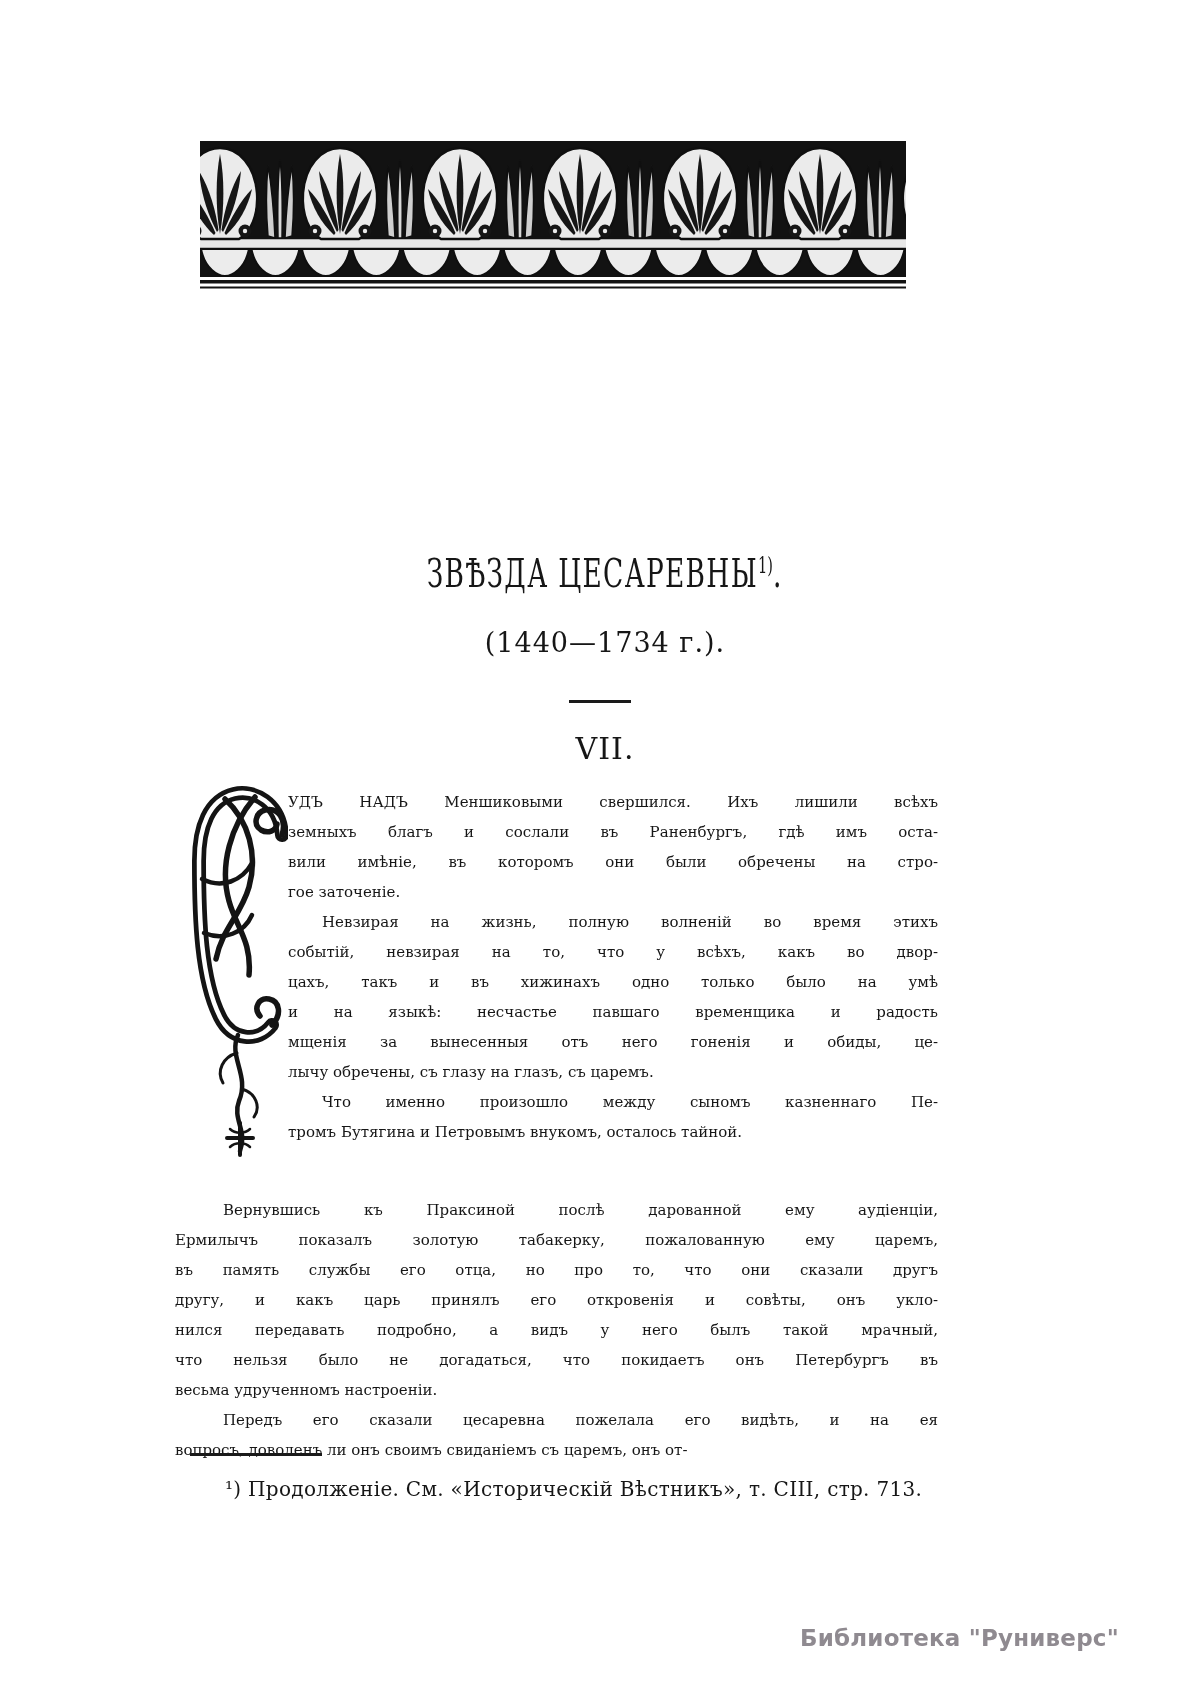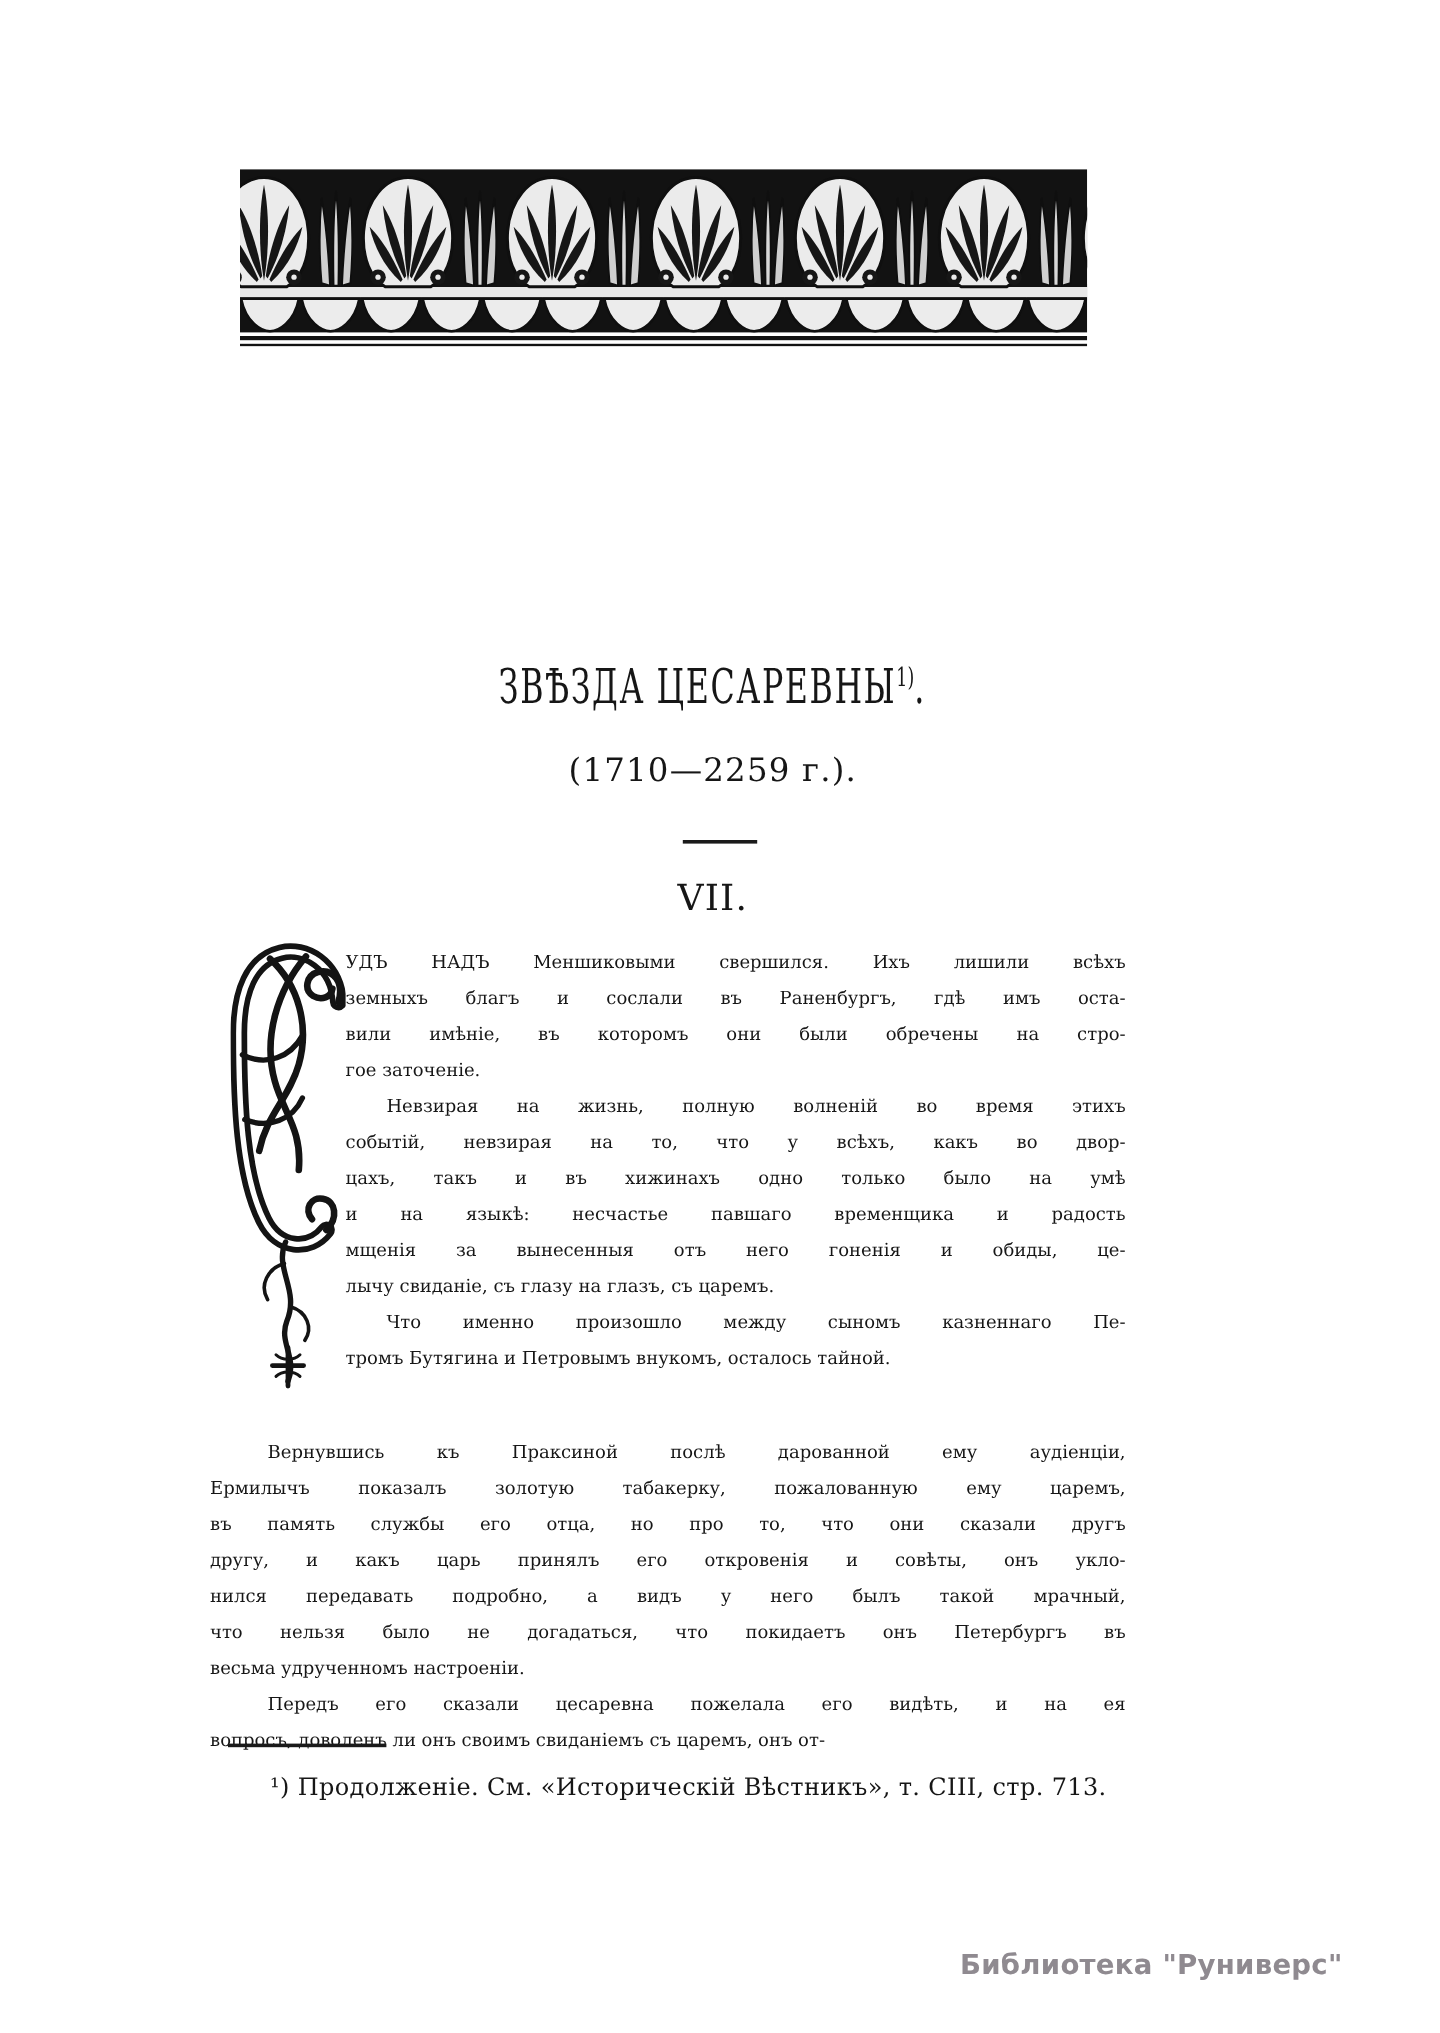--- a/index.html
+++ b/index.html
@@ -4,21 +4,21 @@
 <style>
   html,body{margin:0;padding:0;}
   body{
     width:1200px;height:1694px;position:relative;background:#ffffff;
     font-family:"DejaVu Serif",serif;color:#161616;overflow:hidden;
   }
   .abs{position:absolute;}
   
   .band{left:200px;top:141px;width:706px;height:148px;}
   
-  .heading{left:214px;width:760px;text-align:center;}
+  .heading{left:225px;width:760px;text-align:center;}
   .title{top:550px;height:50px;font-size:40px;letter-spacing:2px;white-space:nowrap;}
   .title-inner{display:inline-block;transform:scaleX(0.66);transform-origin:50% 50%;}
   .tref{font-size:22px;vertical-align:14px;letter-spacing:0;}
   .subtitle{top:627px;font-size:27px;letter-spacing:1px;}
   .hr-divider{left:569px;top:700px;width:62px;height:3px;background:#1a1a1a;}
   .chapter{top:731px;font-size:30px;letter-spacing:1px;}
   
   .bodytext{left:175px;top:787px;width:763px;}
   .indented{position:relative;margin-left:113px;width:650px;}
   .fullwidth{width:763px;margin-top:48px;}
@@ -98,21 +98,21 @@
       <use href="#pal" x="620"></use>
       <use href="#pal" x="740"></use>
     <rect x="0" y="139" width="706" height="3.5" fill="#121212"></rect>
     <rect x="0" y="145.5" width="706" height="2" fill="#121212"></rect>
   </svg>
 </div>
 
 <div class="title heading abs">
   <span class="title-inner"><span>ЗВѢЗДА ЦЕСАРЕВНЫ</span><sup class="tref">1)</sup><span>.</span></span>
 </div>
-<div class="subtitle heading abs">(1710—2259 г.).</div>
+<div class="subtitle heading abs">(1440—1734 г.).</div>
 <div class="hr-divider abs"></div>
 <div class="chapter heading abs">VII.</div>
 
 <div class="bodytext abs">
   <div class="indented">
 
     <svg class="dropcap" width="96" height="378" viewBox="0 0 96 378">
       <g fill="none" stroke="#141414" stroke-linecap="round">
         <path d="M90,52 C88,20 62,6 42,11 C17,17 7,44 7,78 C7,136 9,196 28,234 C40,258 66,260 80,242" stroke-width="14"></path>
         <path d="M90,52 C88,20 62,6 42,11 C17,17 7,44 7,78 C7,136 9,196 28,234 C40,258 66,260 80,242" stroke="#ffffff" stroke-width="4.5"></path>
@@ -132,21 +132,21 @@
     </svg>
     <div class="line">УДЪ НАДЪ Меншиковыми свершился. Ихъ лишили всѣхъ</div>
     <div class="line">земныхъ благъ и сослали въ Раненбургъ, гдѣ имъ оста-</div>
     <div class="line">вили имѣніе, въ которомъ они были обречены на стро-</div>
     <div class="line end">гое заточеніе.</div>
     <div class="line ind">Невзирая на жизнь, полную волненій во время этихъ</div>
     <div class="line">событій, невзирая на то, что у всѣхъ, какъ во двор-</div>
     <div class="line">цахъ, такъ и въ хижинахъ одно только было на умѣ</div>
     <div class="line">и на языкѣ: несчастье павшаго временщика и радость</div>
     <div class="line">мщенія за вынесенныя отъ него гоненія и обиды, це-</div>
-    <div class="line end">лычу свиданіе, съ глазу на глазъ, съ царемъ.</div>
+    <div class="line end">лычу обречены, съ глазу на глазъ, съ царемъ.</div>
     <div class="line ind">Что именно произошло между сыномъ казненнаго Пе-</div>
     <div class="line end">тромъ Бутягина и Петровымъ внукомъ, осталось тайной.</div>
   </div>
   <div class="fullwidth">
     <div class="line ind2">Вернувшись къ Праксиной послѣ дарованной ему аудіенціи,</div>
     <div class="line">Ермилычъ показалъ золотую табакерку, пожалованную ему царемъ,</div>
     <div class="line">въ память службы его отца, но про то, что они сказали другъ</div>
     <div class="line">другу, и какъ царь принялъ его откровенія и совѣты, онъ укло-</div>
     <div class="line">нился передавать подробно, а видъ у него былъ такой мрачный,</div>
     <div class="line">что нельзя было не догадаться, что покидаетъ онъ Петербургъ въ</div>

